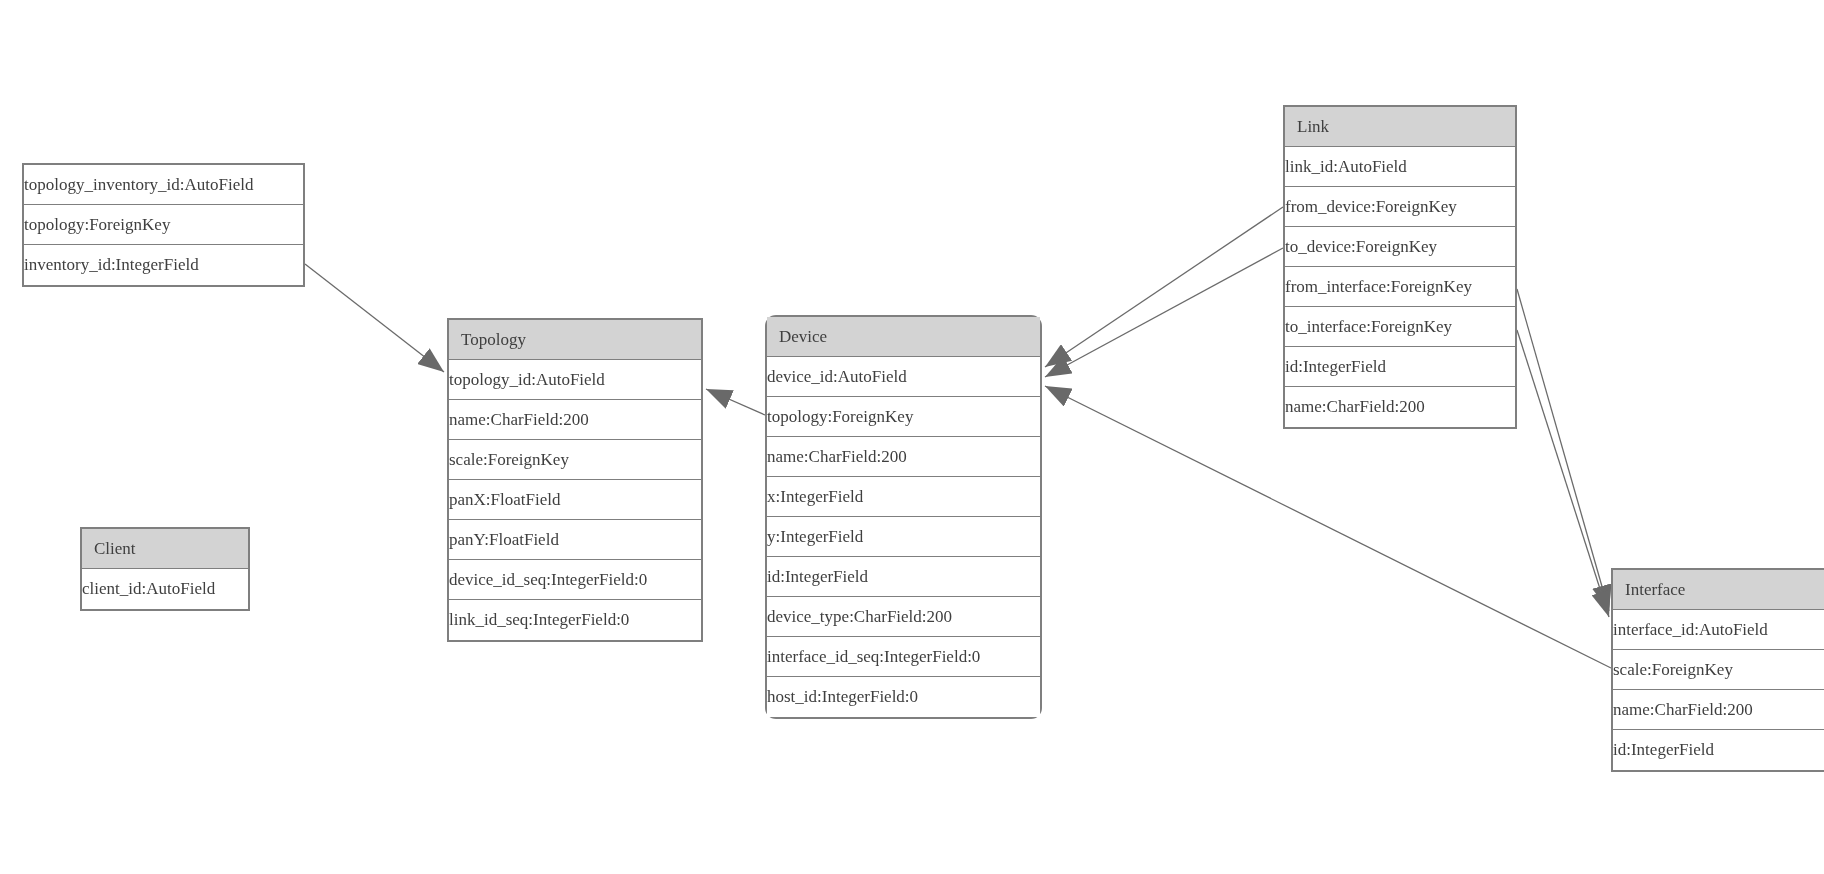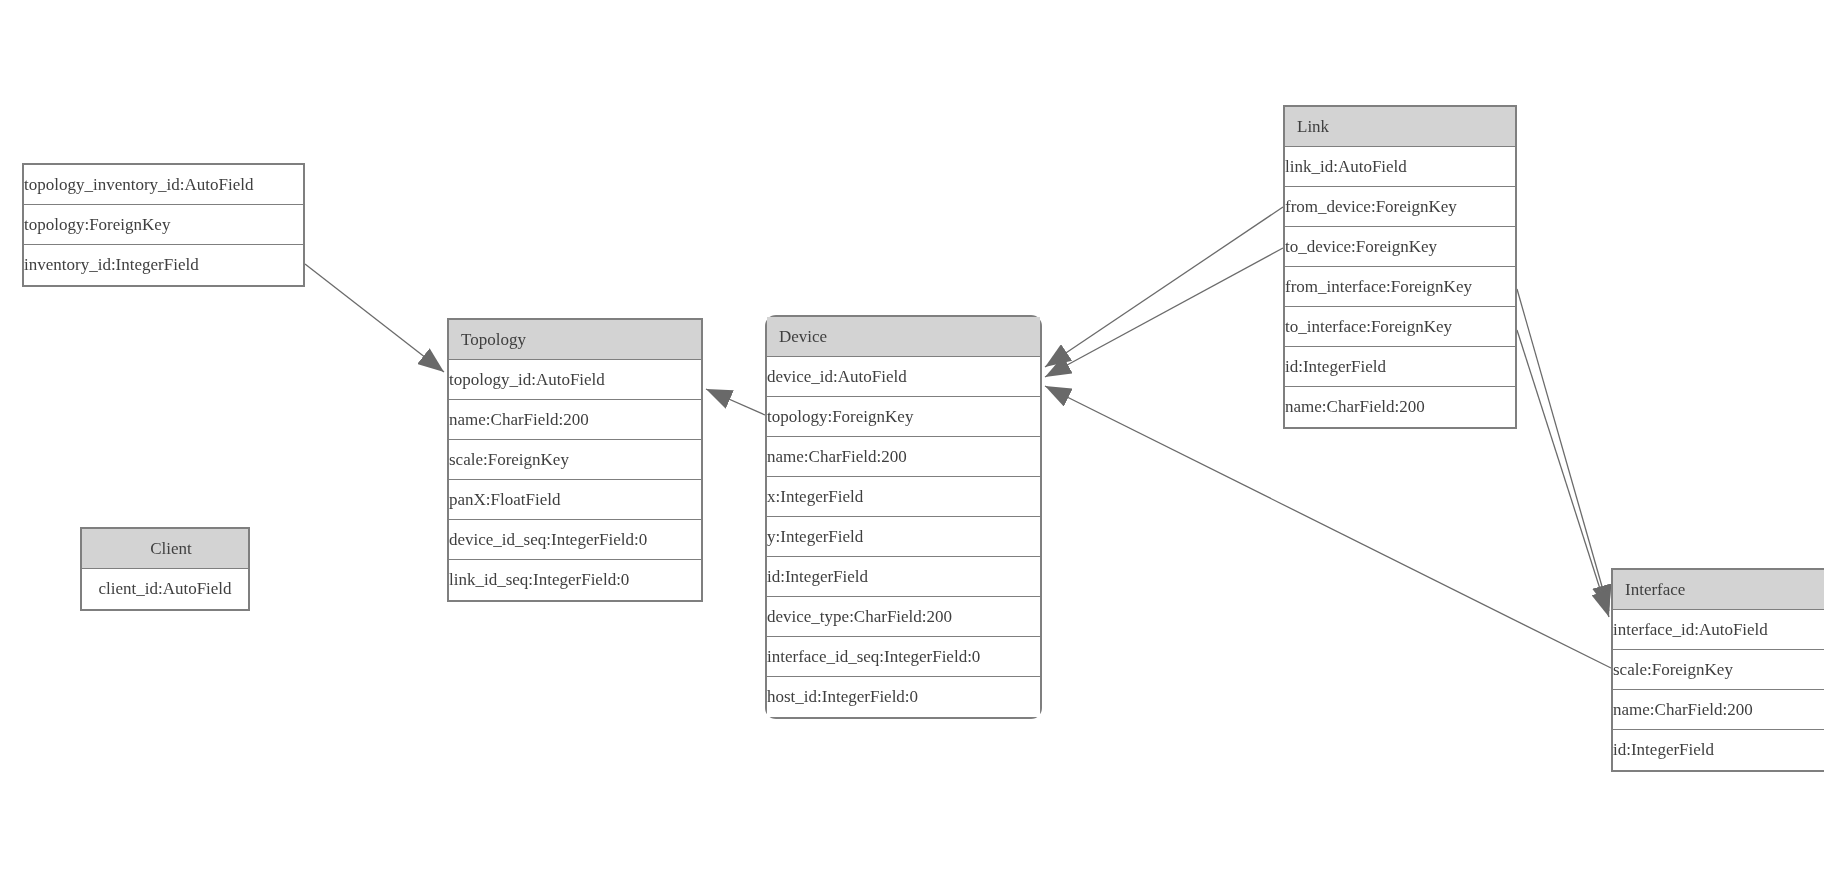--- a/index.html
+++ b/index.html
@@ -73,25 +73,26 @@
     <div class="tr">topology:ForeignKey</div>
     <div class="tr">inventory_id:IntegerField</div>
   </div>
 
   <div class="entity" style="left:447px; top:318px; width:256px;">
     <div class="th">Topology</div>
     <div class="tr">topology_id:AutoField</div>
     <div class="tr">name:CharField:200</div>
     <div class="tr">scale:ForeignKey</div>
     <div class="tr">panX:FloatField</div>
+    <div class="tr">panY:FloatField</div>
     <div class="tr">device_id_seq:IntegerField:0</div>
     <div class="tr">link_id_seq:IntegerField:0</div>
   </div>
 
-  <div class="entity" style="left:80px; top:527px; width:170px;text-align:center;">
+  <div class="entity" style="left:80px; top:527px; width:170px;">
     <div class="th">Client</div>
     <div class="tr">client_id:AutoField</div>
   </div>
 
   <div class="entity" style="left:765px; top:315px; width:277px;border-radius:11px;">
     <div class="th">Device</div>
     <div class="tr">device_id:AutoField</div>
     <div class="tr">topology:ForeignKey</div>
     <div class="tr">name:CharField:200</div>
     <div class="tr">x:IntegerField</div>

